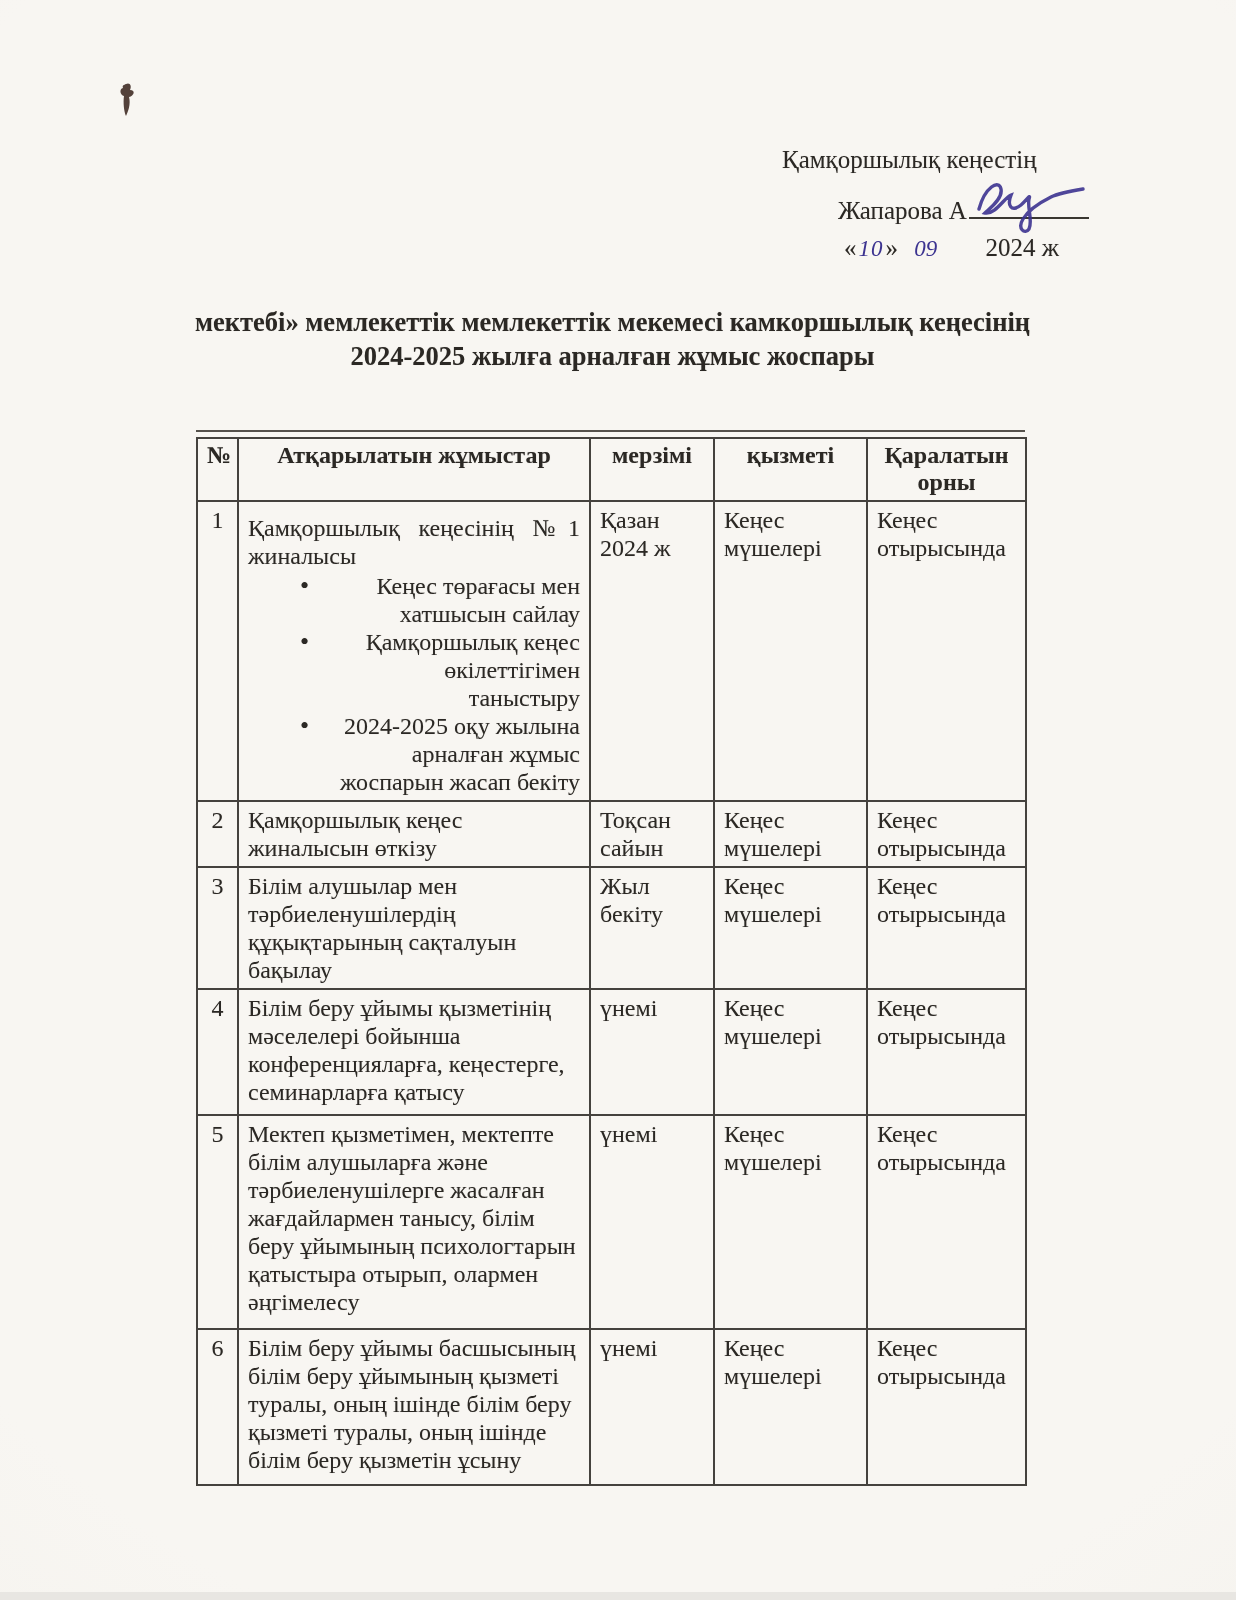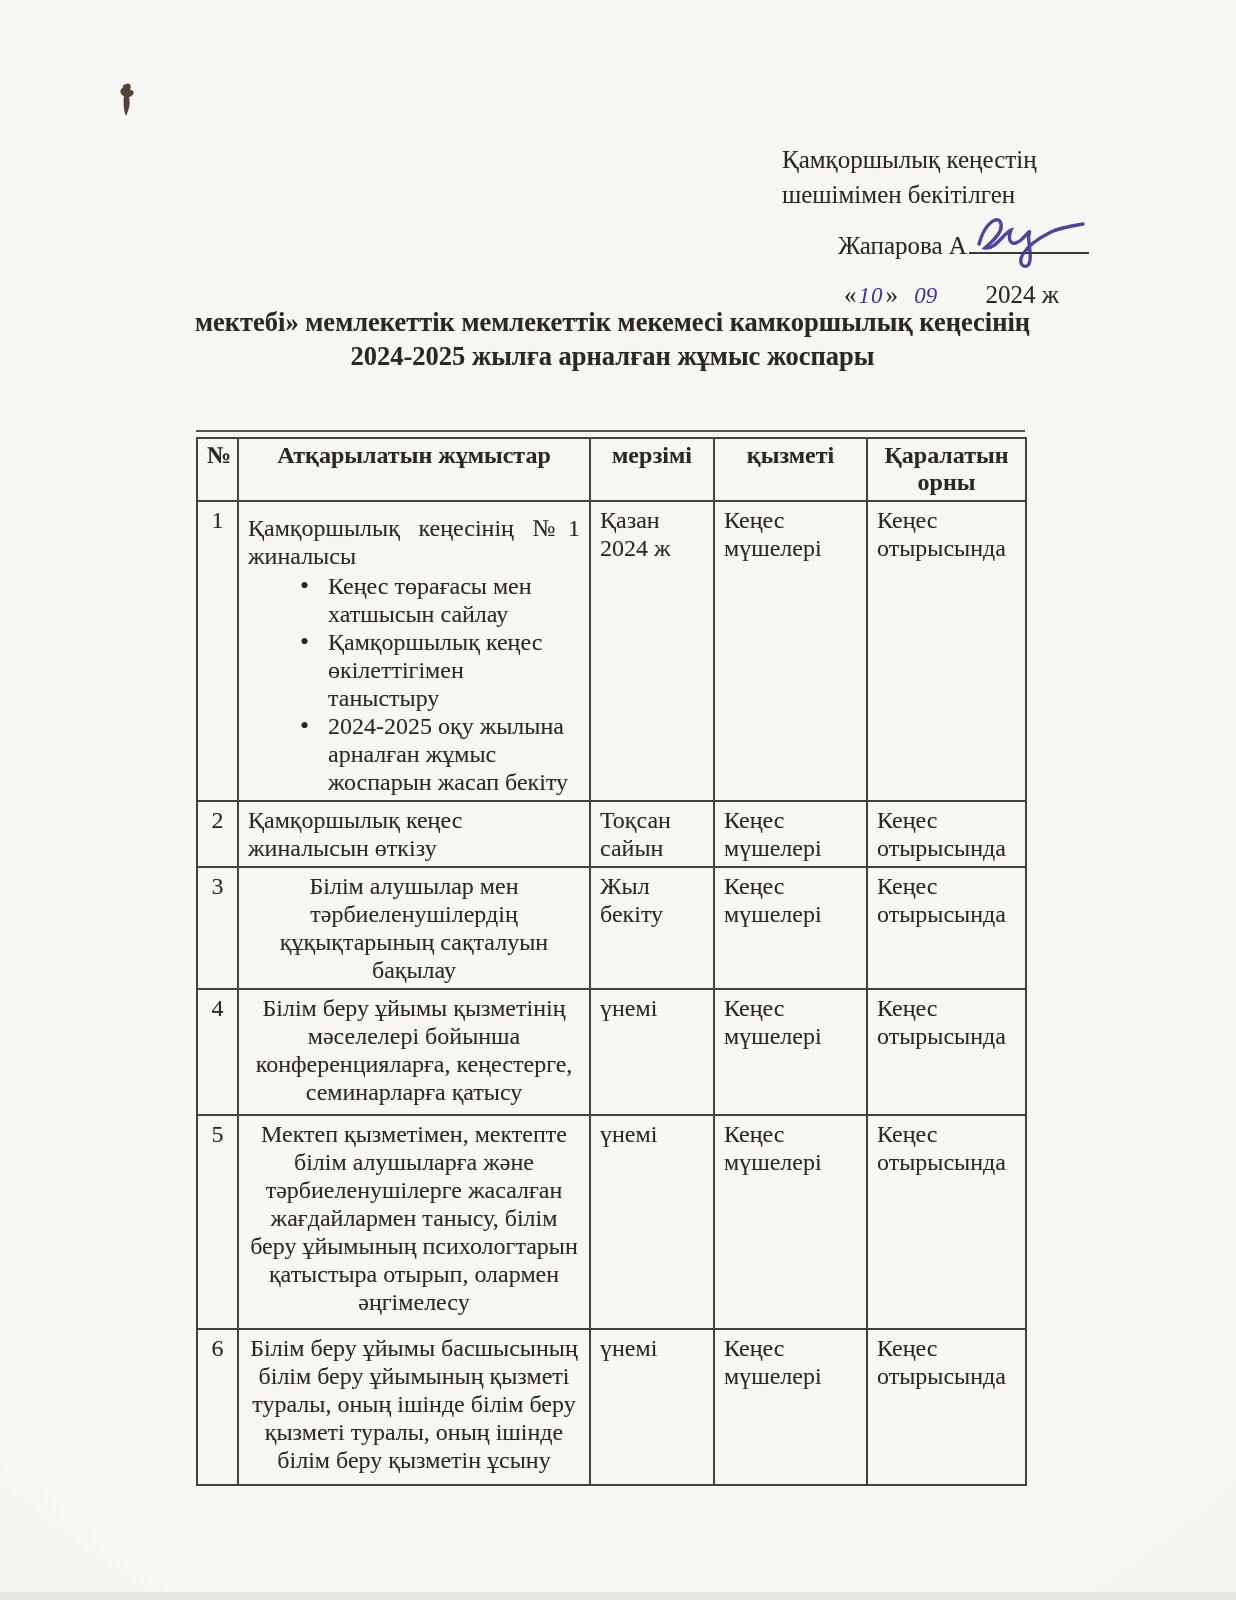--- a/index.html
+++ b/index.html
@@ -23,21 +23,21 @@
   
   .approval { position:absolute; left:782px; top:142px; width:330px; font-size:25px; line-height:35px; }
   .ap-line { white-space:nowrap; }
   .ap-name { margin-left:56px; margin-top:16px; }
   .sigline {
     display:inline-block; position:relative;
     width:120px; height:4px; margin-left:2px;
     border-bottom:2px solid #3a3731; vertical-align:baseline;
   }
   .sig-svg { position:absolute; left:2px; top:-44px; width:140px; height:52px; overflow:visible; }
-  .ap-date { margin-left:62px; margin-top:14px; }
+  .ap-date { margin-left:62px; margin-top:2px; }
   .pen { color:#3c3390; font-style:italic; font-size:23px; text-shadow:none; }
   .pen-day { margin:0 2px; letter-spacing:1px; }
   .pen-month { margin-left:10px; }
   .ap-year { margin-left:42px; }
 
   
   .title {
     position:absolute; left:190px; top:306px; width:845px;
     text-align:center; font-weight:bold; font-size:26.5px; line-height:33.5px;
   }
@@ -55,46 +55,45 @@
     border:2px solid #45423e;
     font-size:24px; line-height:28px;
     vertical-align:top; padding:4px 9px;
     overflow:hidden;
   }
   .plan th { font-weight:bold; text-align:center; line-height:27px; padding-top:3px; height:52px; }
   td.num { text-align:center; padding-left:2px; padding-right:2px; }
   td.term, td.resp, td.place { }
   td.task-left { text-align:left; }
   td.task-just p { text-align:justify;margin-top:8px; }
-  td.task-center { text-align:center; }
+  td.task-center { text-align:left; }
   .plan p { margin:0; }
 
   tr.r1 td { height:280px; }
   tr.r2 td { height:56px; }
   tr.r3 td { height:112px; }
   tr.r4 td { height:116px; }
   tr.r5 td { height:204px; }
   tr.r6 td { height:146px; }
 
-  ul.bullets { list-style:none; margin:2px 0 0 0; padding:0 0 0 52px; text-align:left; }
+  ul.bullets { list-style:none; margin:2px 0 0 0; padding:0 0 0 52px; text-align:right; }
   ul.bullets li { position:relative; padding-left:28px; }
   ul.bullets li::before { content:"\2022"; position:absolute; left:0; top:0; font-size:26px; }
 </style>
 </head>
 <body>
 
 <div class="paper">
 
   <svg class="ink-blot" viewBox="0 0 30 48">
     <path d="M14,6 C18,4 20,8 18,12 C24,12 22,18 17,19 C19,26 16,34 14,38 C12,34 11,24 12,18 C8,17 7,11 11,10 C10,7 12,7 14,6 Z" fill="#36211a" opacity="0.85"></path>
   </svg>
 
   <div class="approval">
     <div class="ap-line">Қамқоршылық кеңестің</div>
-    <div class="ap-line">шешімімен бекітілген</div>
     <div class="ap-line ap-name">
       <span>Жапарова А</span><span class="sigline"><svg class="sig-svg" viewBox="0 0 140 52">
           <path d="M8,40 C14,18 28,10 30,20 C32,30 18,40 14,44 C24,46 34,28 40,26 C36,36 40,44 50,36 C56,31 60,24 58,30 C56,38 62,52 58,60 C54,66 46,60 52,50 C58,40 72,32 80,28 C88,24 100,22 112,20" fill="none" stroke="#3c3390" stroke-width="3.4" stroke-linecap="round" opacity="0.9"></path>
         </svg></span>
     </div>
     <div class="ap-line ap-date">
       <span>«</span><span class="pen pen-day">10</span><span>»</span>
       <span class="pen pen-month">09</span>
       <span class="ap-year">2024 ж</span>
     </div>

